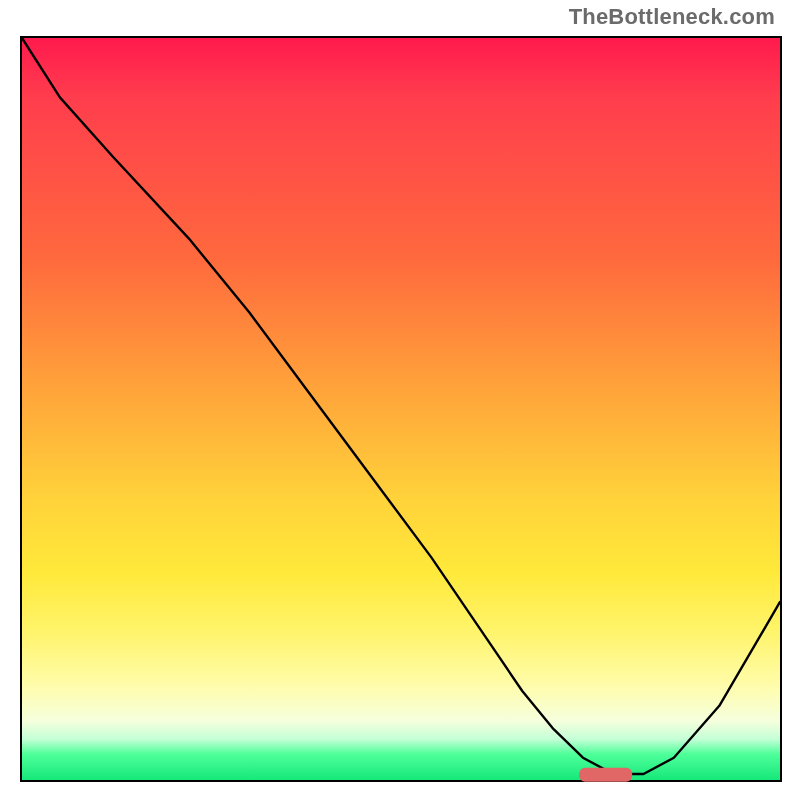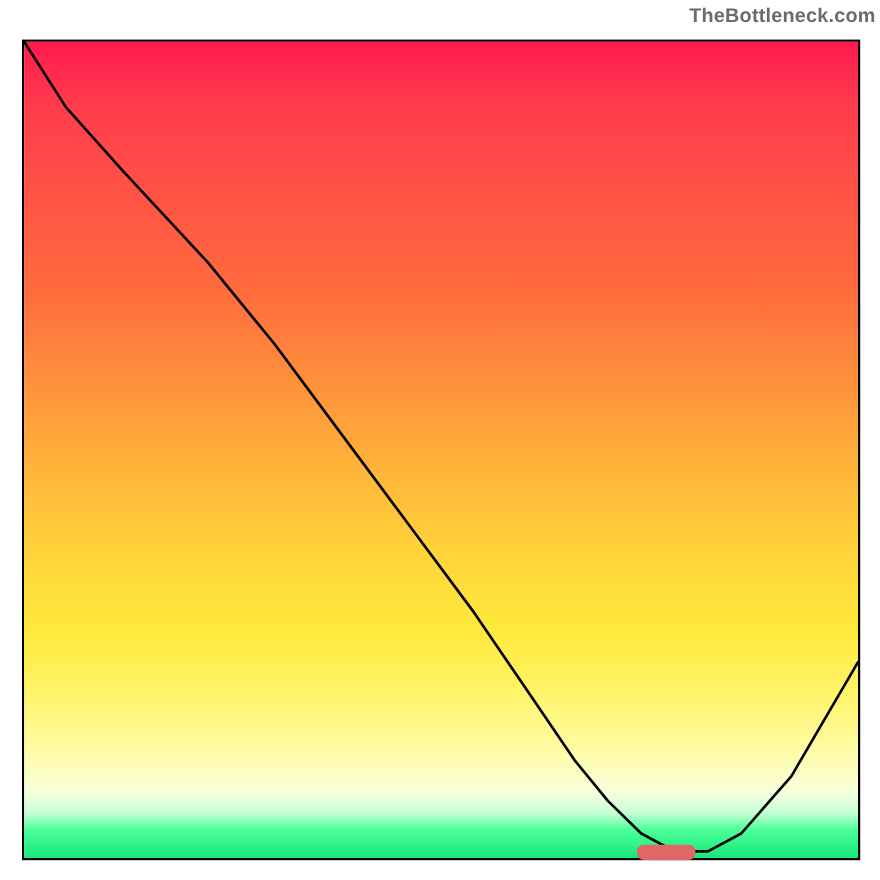--- a/index.html
+++ b/index.html
@@ -6,23 +6,23 @@
   html, body { width: 800px; height: 800px; overflow: hidden; background: #ffffff; }
   .stage {
     position: relative;
     width: 800px;
     height: 800px;
     background: #ffffff;
   }
   .watermark {
     position: absolute;
     top: 4px;
-    right: 4px;
+    right: 25px;
     font-family: Arial, Helvetica, sans-serif;
-    font-size: 18px;
+    font-size: 22px;
     font-weight: 600;
     color: #6b6b6b;
     letter-spacing: 0.2px;
   }
   
   .plot {
     position: absolute;
     left: 20px;
     top: 36px;
     width: 762px;

